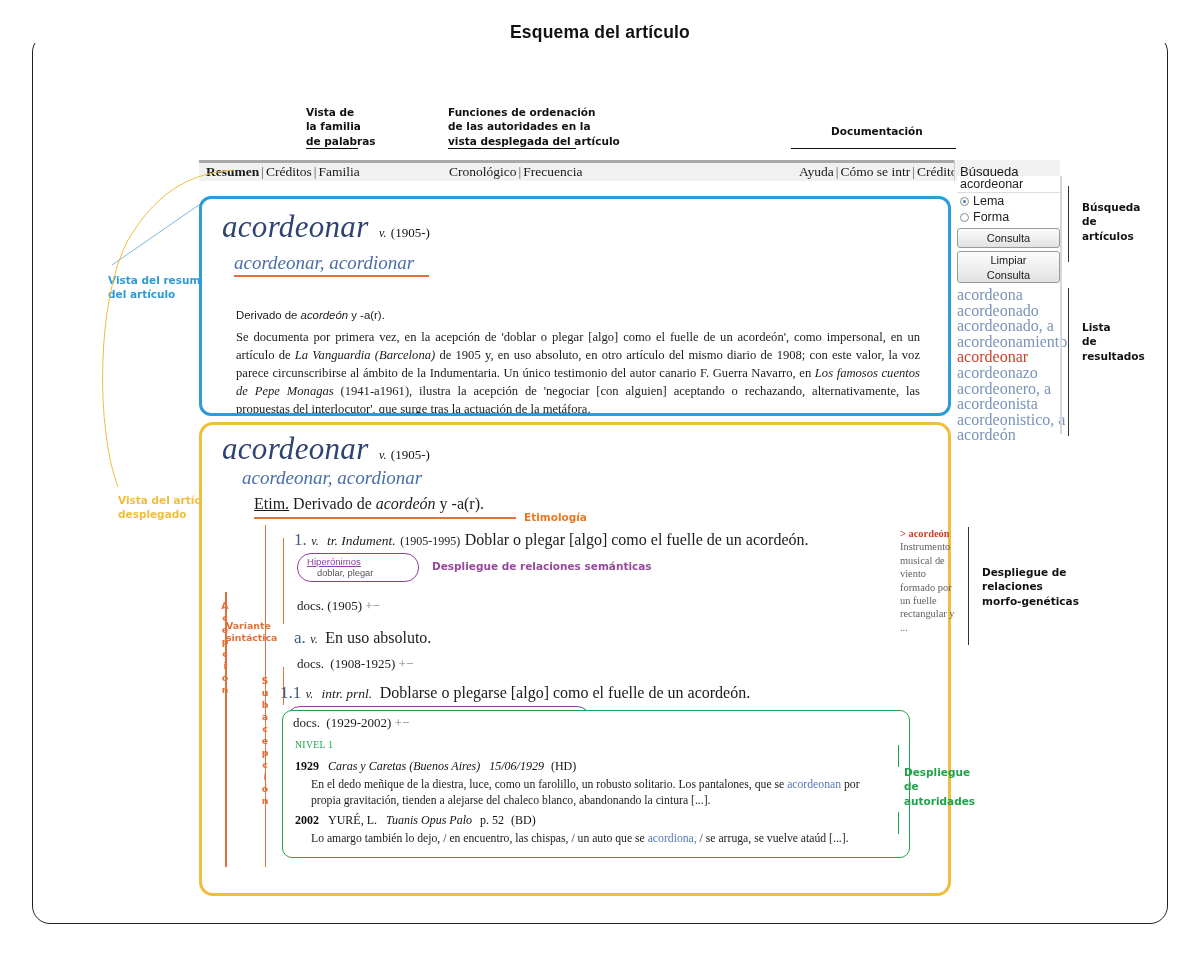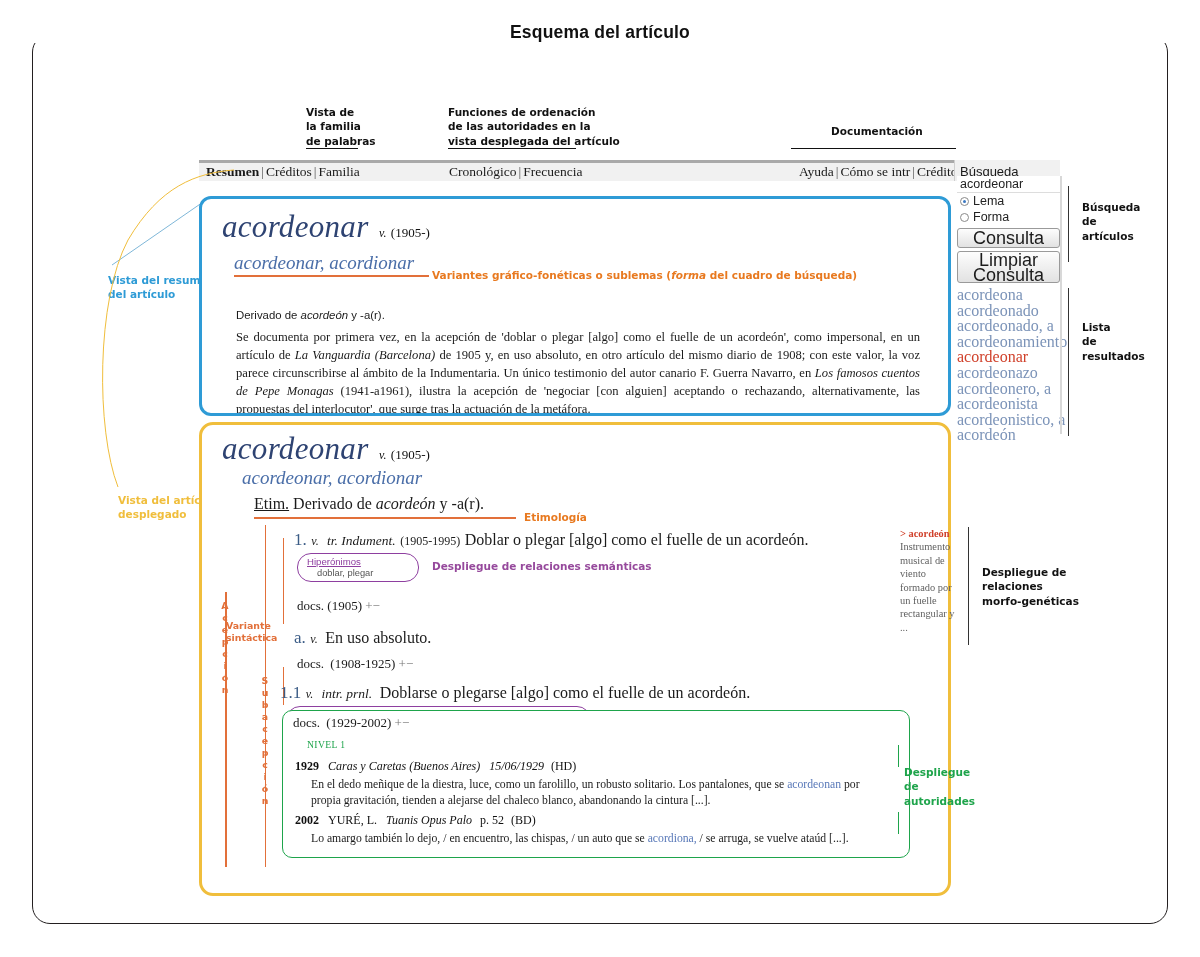--- a/index.html
+++ b/index.html
@@ -100,21 +100,21 @@
   }
   .radio.on::after{
     content:"";position:absolute;left:2px;top:2px;
     width:3px;height:3px;border-radius:50%;background:#3b78c2;
   }
   .btn{
     margin-top:3px;
     height:18px;
     background:linear-gradient(#fdfdfd,#e2e2e2);
     border:1px solid #9a9a9a;border-radius:3px;
-    font-size:18px;color:#1b1b1b;text-align:center;line-height:18px;
+    font-size:11px;color:#1b1b1b;text-align:center;line-height:18px;
     cursor:pointer;
   }
   .btn.two{height:32px;line-height:15px;padding-top:1px;box-sizing:border-box;}
   #results-list{margin-top:4px;}
   #results-list .res{
     font-family:"Liberation Serif", serif;
     font-size:16px;line-height:15.6px;color:#7b93b8;cursor:pointer;
     white-space:nowrap;
   }
   #results-list .res.sel{color:#d0402a;}
@@ -322,23 +322,20 @@
 
 <div id="summary-box">
   <div style="position:absolute;left:20px;top:10px;white-space:nowrap;">
     <span class="lemma">acordeonar</span>
     <span class="lemma-small" style="margin-left:6px;">v.</span>
     <span class="lemma-year">(1905-)</span>
   </div>
 
   <div class="variants" style="position:absolute;left:32px;top:53px;">acordeonar, acordionar</div>
   <div style="position:absolute;left:32px;top:76px;width:195px;height:1.6px;background:#e2703a;"></div>
-  <div class="callout orange" style="position:absolute;left:230px;top:69px;white-space:nowrap;">
-    <span>Variantes gráfico-fonéticas o sublemas (</span><i>forma</i><span> del cuadro de búsqueda)</span>
-  </div>
 
   <div class="smallnote" style="position:absolute;left:34px;top:110px;">
     <span>Derivado de </span><i>acordeón</i><span> y -a(r).</span>
   </div>
 
   <div class="bodytext" style="position:absolute;left:34px;top:130px;width:684px;">
     <span>Se documenta por primera vez, en la acepción de 'doblar o plegar [algo] como el fuelle de un acordeón',  como impersonal, en un artículo de </span><i>La Vanguardia (Barcelona)</i><span> de 1905 y, en uso absoluto, en otro artículo del mismo diario de 1908; con este valor, la voz parece circunscribirse al ámbito de la Indumentaria. Un único testimonio del autor canario F. Guerra Navarro, en </span><i>Los famosos cuentos de Pepe Monagas</i><span> (1941-a1961), ilustra la acepción de 'negociar [con alguien] aceptando o rechazando, alternativamente, las propuestas del interlocutor', que surge tras la actuación de la metáfora.</span>
   </div>
 
 </div>
@@ -425,21 +422,21 @@
     <span>Despliegue del esquema sintáctico</span>
   </div>
 
   <div id="docs-green-box">
     <div class="docs" style="position:absolute;left:10px;top:4px;white-space:nowrap;">
       <span>docs.</span>
       <span style="margin-left:3px;">(1929-2002)</span>
       <span class="plusminus">+</span><span class="plusminus">−</span>
     </div>
 
-    <div class="nivel" style="position:absolute;left:24px;top:28px;text-transform:uppercase;">Nivel 1</div>
+    <div class="nivel" style="position:absolute;left:12px;top:28px;text-transform:uppercase;">Nivel 1</div>
 
     <div class="cite-head" style="position:absolute;left:12px;top:48px;white-space:nowrap;">
       <b>1929</b>
       <i style="margin-left:6px;">Caras y Caretas (Buenos Aires)</i>
       <i style="margin-left:6px;text-align:center;">15/06/1929</i>
       <span style="margin-left:4px;">(HD)</span>
     </div>
     <div class="cite-body" style="position:absolute;left:28px;top:66px;width:572px;">
       <span>En el dedo meñique de la diestra, luce, como un farolillo, un robusto solitario. Los pantalones, que se </span><span class="hl">acordeonan</span><span> por propia gravitación, tienden a alejarse del chaleco blanco, abandonando la cintura [...].</span>
     </div>

